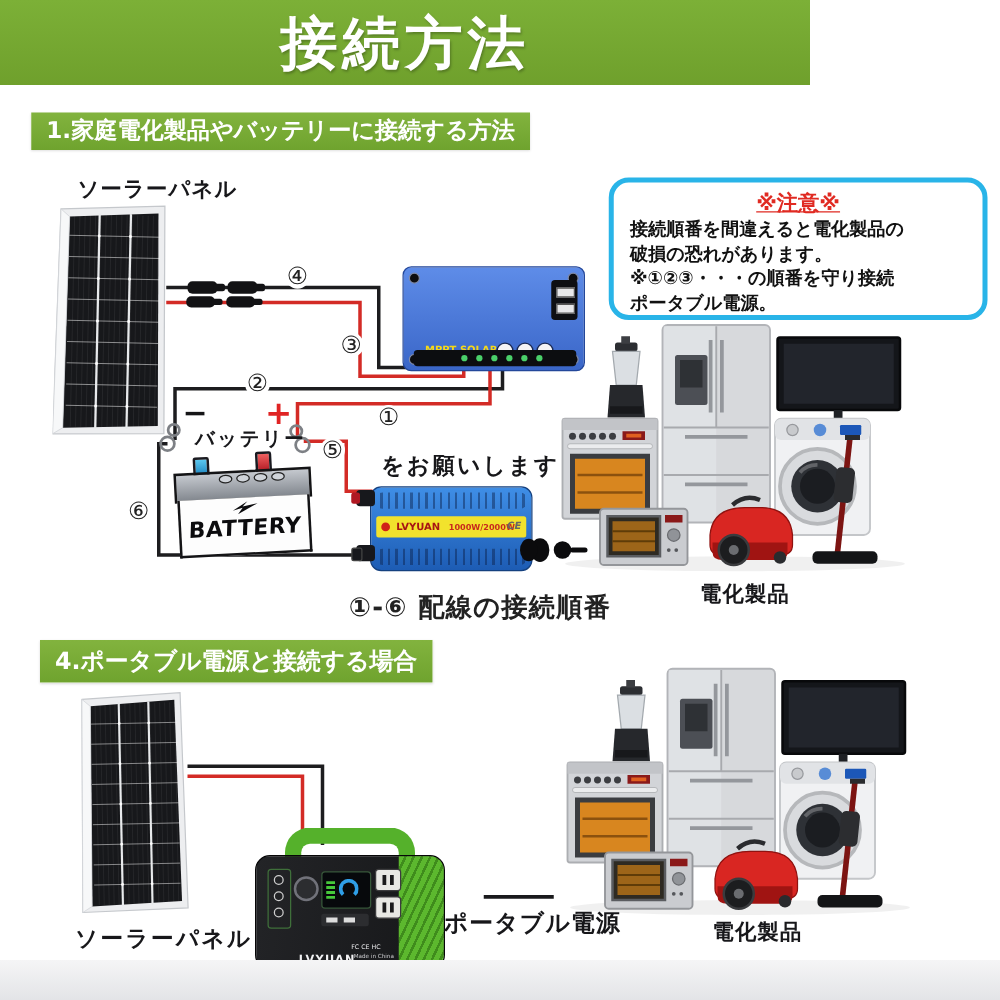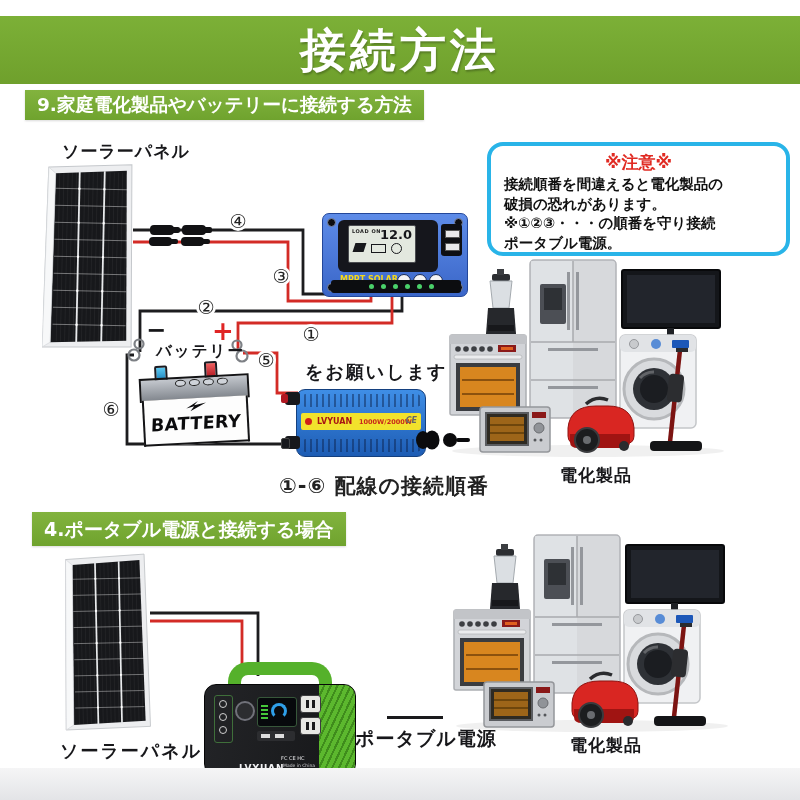--- a/index.html
+++ b/index.html
@@ -1,29 +1,29 @@
 <!DOCTYPE html>
 <html><head>
 <meta charset="utf-8">
 <style>
   html,body{margin:0;padding:0;background:#fff;}
   #app{position:relative;width:800px;height:800px;background:#fff;overflow:hidden;
        font-family:"DejaVu Sans","Liberation Sans",sans-serif;color:#1b1b1d;}
   .abs{position:absolute;}
   
-  .hdr{left:0;top:16px;width:800px;height:68px;background:linear-gradient(#7cb037,#6fa02c);
+  .hdr{left:0;top:0;width:648px;height:68px;background:linear-gradient(#7cb037,#6fa02c);
        text-align:center;line-height:68px;font-size:46px;font-weight:800;color:#fff;
        text-shadow:1px 2px 2px rgba(0,0,0,.25);letter-spacing:4px;}
   .secbox{background:linear-gradient(#82b33e,#6fa32e);color:#fff;font-weight:700;
        padding:0 12px;white-space:nowrap;box-shadow:0 1px 2px rgba(0,0,0,.15);}
   .lbl{font-weight:700;white-space:nowrap;letter-spacing:1px;color:#17171a;}
   
   .warn{left:487px;top:142px;width:303px;height:114px;background:#fff;
         border:4px solid #29b4e8;border-radius:16px;box-sizing:border-box;}
-  .warn .t{text-align:center;font-size:17px;font-weight:800;color:#e02a22;margin-top:5px;}
+  .warn .t{text-align:center;font-size:17px;font-weight:800;color:#e02a22;margin-top:5px;text-decoration:underline;}
   .warn .b{padding:1px 13px 0 13px;font-size:14.5px;font-weight:700;color:#111;line-height:1.36;}
   
   .step{width:20px;height:20px;border-radius:50%;background:#fff;text-align:center;
         line-height:20px;font-size:19px;color:#222;font-weight:400;}
   .sign{font-weight:900;line-height:1;}
   
   .ctrl{left:322px;top:213px;width:146px;height:84px;border-radius:7px;
         background:linear-gradient(#5e8ce8,#3a66c8);border:1px solid #23479a;box-sizing:border-box;}
   .ctrl .screw{position:absolute;width:7px;height:7px;border-radius:50%;background:#0d0d0f;border:1px solid #7f8aa8;}
   .ctrl .panel{position:absolute;left:15px;top:6px;width:100px;height:52px;background:#15161c;border-radius:6px;}
@@ -89,21 +89,21 @@
   .floor{left:0;top:768px;width:800px;height:32px;background:linear-gradient(#f5f5f6,#e3e4e7);}
   svg{display:block;}
 </style>
 </head>
 <body>
 
 <div id="app">
 
   <div class="abs hdr">接続方法</div>
 
-  <div class="abs secbox" style="left:25px;top:90px;height:30px;line-height:30px;font-size:18.5px;">9.家庭電化製品やバッテリーに接続する方法</div>
+  <div class="abs secbox" style="left:25px;top:90px;height:30px;line-height:30px;font-size:18.5px;">1.家庭電化製品やバッテリーに接続する方法</div>
 
   <svg class="abs" style="left:0;top:0;" width="800" height="800" viewBox="0 0 800 800">
     <path d="M133,230 H303 V294 H381 V281" fill="none" stroke="#1d1d1f" stroke-width="2.8"></path>
     <path d="M133,242 H288 V301 H371 V281" fill="none" stroke="#d32b26" stroke-width="2.8"></path>
     <path d="M140,352 V311 H402 V281" fill="none" stroke="#1d1d1f" stroke-width="2.8"></path>
     <path d="M238,349 V323 H392 V281" fill="none" stroke="#d32b26" stroke-width="2.8"></path>
     <path d="M243,353 H277 V393 H298" fill="none" stroke="#d32b26" stroke-width="2.8"></path>
     <path d="M134,355 H127 V444 H292" fill="none" stroke="#1d1d1f" stroke-width="2.8"></path>
 
     <g fill="#121214">
@@ -179,29 +179,20 @@
         <circle cx="59" cy="163" r="1.2" fill="#fff"></circle>
         <polygon points="3,6 10,12 8,181 0,186" fill="#f7f8f9" stroke="#cfd2d6" stroke-width="0.6"></polygon>
       </svg>
     </div>
 
   <div class="abs ctrl">
     <div class="screw" style="left:4px;top:4px;"></div>
     <div class="screw" style="right:4px;top:4px;"></div>
     <div class="screw" style="left:4px;bottom:4px;"></div>
     <div class="screw" style="right:4px;bottom:4px;"></div>
-    <div class="panel">
-      <div class="lcd">
-        <span class="st">LOAD ON</span>
-        <span class="rd">12.0</span>
-        <span class="ic1"></span>
-        <span class="ic2"></span>
-        <span class="ic3"></span>
-      </div>
-    </div>
     <div class="brand">MPPT SOLAR</div>
     <div class="brand2">charge controller</div>
     <div class="btn" style="left:74px;"></div>
     <div class="btn" style="left:90px;"></div>
     <div class="btn" style="left:106px;"></div>
     <div class="usb">
         <i style="top:6px;"></i>
         <i style="top:19px;"></i>
       </div>
     <div class="term">

